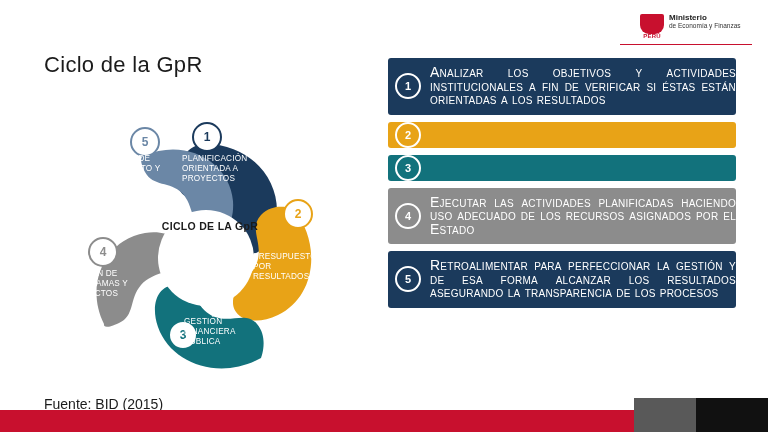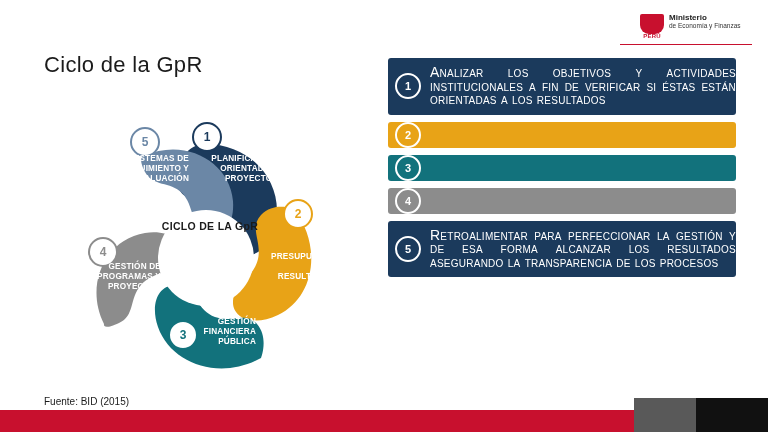--- a/index.html
+++ b/index.html
@@ -106,23 +106,23 @@
     color: #1b3a5c;
     font-size: 12px;
     font-weight: bold;
     display: flex;
     align-items: center;
     justify-content: center;
     z-index: 5;
   }
   .petal-label {
     position: absolute;
-    text-align: right;
+    text-align: left;
     font-size: 8.2px;
-    font-weight: bold;
+    font-weight: normal;
     line-height: 10px;
     z-index: 5;
     letter-spacing: .2px;
   }
 
   
   .steps {
     position: absolute;
     left: 388px;
     top: 58px;
@@ -162,21 +162,21 @@
     text-align: justify;
     font-variant: small-caps;
     letter-spacing: .25px;
   }
 
   
   .source {
     position: absolute;
     left: 44px;
     top: 396px;
-    font-size: 10px;
+    font-size: 14px;
     color: #1b1b1b;
   }
   .footer-red {
     position: absolute;
     left: 0;
     top: 410px;
     width: 634px;
     height: 22px;
     background: #c8102e;
   }
@@ -244,21 +244,21 @@
     
     <div class="petal-label" style="left:142px; top:62px; width:96px; color:#ffffff; white-space:pre-line;">PLANIFICACIÓN
 ORIENTADA A
 PROYECTOS</div>
     <div class="petal-label" style="left:213px; top:160px; width:82px; color:#ffffff; white-space:pre-line;">PRESUPUESTO
 POR
 RESULTADOS</div>
     <div class="petal-label" style="left:144px; top:225px; width:72px; color:#ffffff; white-space:pre-line;">GESTIÓN
 FINANCIERA
 PÚBLICA</div>
-    <div class="petal-label" style="left:25px; top:170px; width:96px; color:#ffffff; white-space:pre-line;">GESTIÓN DE
+    <div class="petal-label" style="left:25px; top:177px; width:96px; color:#ffffff; white-space:pre-line;">GESTIÓN DE
 PROGRAMAS Y
 PROYECTOS</div>
     <div class="petal-label" style="left:53px; top:62px; width:96px; color:#ffffff; white-space:pre-line;">SISTEMAS DE
 SEGUIMIENTO Y
 EVALUACIÓN</div>
   </div>
 
   <div class="steps">
 
     <div class="step" style="background:#1b3a5c;">
@@ -277,20 +277,21 @@
     <div class="step" style="background:#12727c;">
       <div class="knob">
         <div class="circle">3</div>
       </div>
     </div>
 
     <div class="step" style="background:#8c8c8c;">
       <div class="knob">
         <div class="circle">4</div>
       </div>
+      <div class="txt">Ejecutar las actividades planificadas haciendo uso adecuado de los recursos asignados por el Estado</div>
     </div>
 
     <div class="step" style="background:#1b3a5c;">
       <div class="knob">
         <div class="circle">5</div>
       </div>
       <div class="txt">Retroalimentar para perfeccionar la gestión y de esa forma alcanzar los resultados asegurando la transparencia de los procesos</div>
     </div>
 
   </div>

